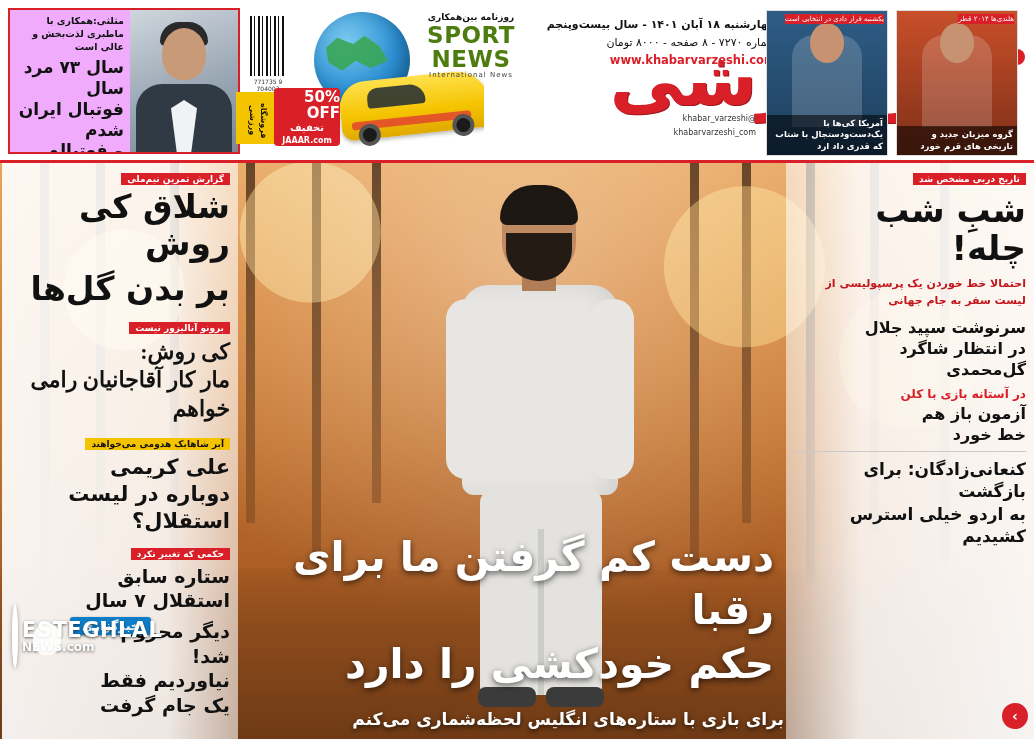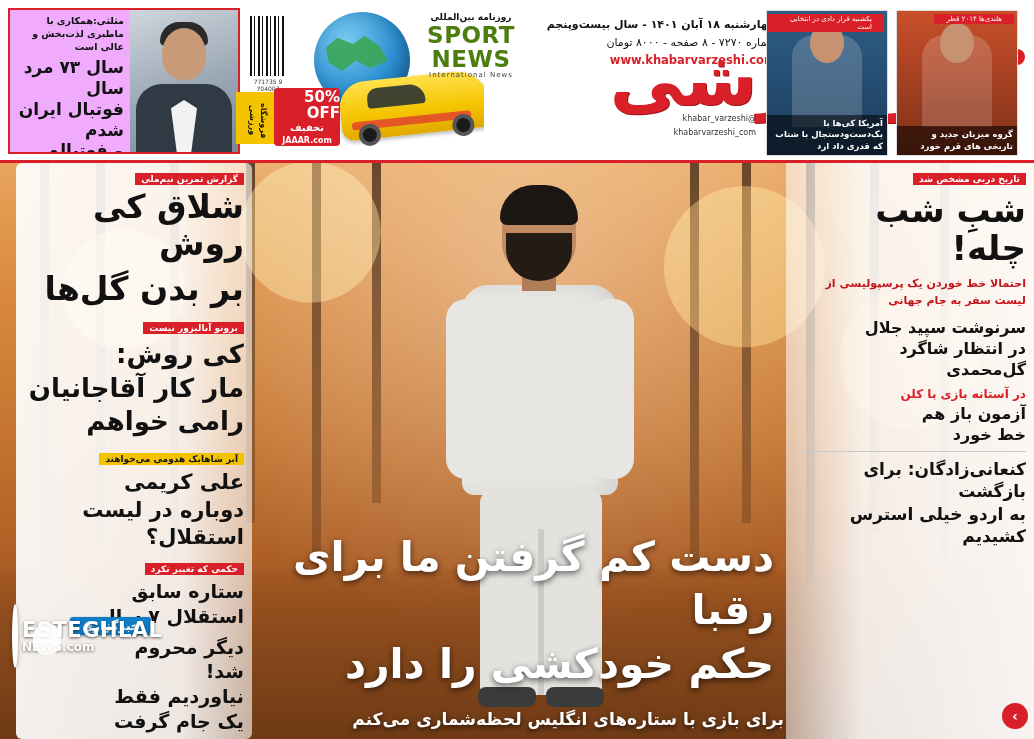--- a/index.html
+++ b/index.html
@@ -204,21 +204,21 @@
     width: 34px; height: 40px; border-radius: 50%; background: #c69272;
   }
   .thumb .cap {
     position: absolute; left: 0; right: 0; bottom: 0;
     background: rgba(0,0,0,.55); color: #fff;
     font-size: 8.5px; line-height: 1.35; padding: 3px 4px;
     text-align: right; direction: rtl; font-weight: bold;
   }
   .thumb .tag {
     position: absolute; right: 3px; top: 3px;
-    background: #d91f27; color: #fff; font-size: 7px; padding: 1px 12px;
+    background: #d91f27; color: #fff; font-size: 7px; padding: 1px 0;
     direction: rtl;
   }
 
   
   .body-area {
     position: relative; width: 1034px; height: 576px;
     background: #ffffff;
     overflow: hidden;
   }
 
@@ -279,37 +279,36 @@
     background: #e3e2de; border-radius: 14px 14px 8px 8px;
   }
   .p-legsplit {
     position: absolute; left: 110px; top: 340px; width: 6px; height: 166px; background: rgba(0,0,0,.1);
   }
   .p-shoe1 { position: absolute; left: 50px; top: 498px; width: 58px; height: 20px; background: #3b3b3b; border-radius: 8px; }
   .p-shoe2 { position: absolute; left: 118px; top: 498px; width: 58px; height: 20px; background: #3b3b3b; border-radius: 8px; }
 
   
   .col-left {
-    position: absolute; left: 16px; top: 0; width: 236px; height: 576px;
+    position: absolute; left: 2px; top: 0; width: 236px; height: 576px;
     padding: 4px 8px 6px 8px;
     direction: rtl; text-align: right;
     background: linear-gradient(90deg, rgba(255,255,255,.92) 0%, rgba(255,255,255,.88) 70%, rgba(255,255,255,.6) 100%);
-    border-radius: 6px;
   }
   .mini-tag {
     display: inline-block; background: #d91f27; color: #fff;
     font-size: 9px; padding: 1px 6px; margin-bottom: 4px; font-weight: bold;
   }
   .mini-tag.ylw { background: #f3c300; color: #111; }
   .hl-1 {
     font-size: 33px; font-weight: bold; color: #111; line-height: 1.12;
     margin-bottom: 8px;
   }
   .hl-2 {
-    font-size: 26px; font-weight: bold; color: #111; line-height: 1.3; margin-bottom: 8px;
+    font-size: 22px; font-weight: bold; color: #111; line-height: 1.3; margin-bottom: 8px; font-family: Liberation Serif, serif;
   }
   .hl-3 {
     font-size: 21px; font-weight: bold; color: #111; line-height: 1.3; margin-bottom: 6px;
   }
   .hl-4 {
     font-size: 19px; font-weight: bold; color: #111; line-height: 1.3; margin-bottom: 6px;
   }
   .hl-5 {
     font-size: 19px; font-weight: bold; color: #111; line-height: 1.3;
   }
@@ -423,21 +422,21 @@
     </div>
 
     <div class="badge-fa">فروشگاه ورزشی</div>
     <div class="promo-badge">
       <span class="pct">50% OFF</span>
       <span class="off">تخفیف</span>
       <span class="site">JAAAR.com</span>
     </div>
 
     <div class="sportnews">
-      <div class="intl">روزنامه بین‌المللی</div>
+      <div class="intl">روزنامه بین‌همکاری</div>
       <div class="sn">SPORT NEWS</div>
       <div class="sub">International News</div>
     </div>
 
     <div class="nameplate">
       <div class="issue-line">
         <div class="paper">چهارشنبه ۱۸ آبان ۱۴۰۱ - سال بیست‌وپنجم</div>
         <div>شماره ۷۲۷۰ - ۸ صفحه - ۸۰۰۰ تومان</div>
         <div class="site">www.khabarvarzeshi.com</div>
       </div>

